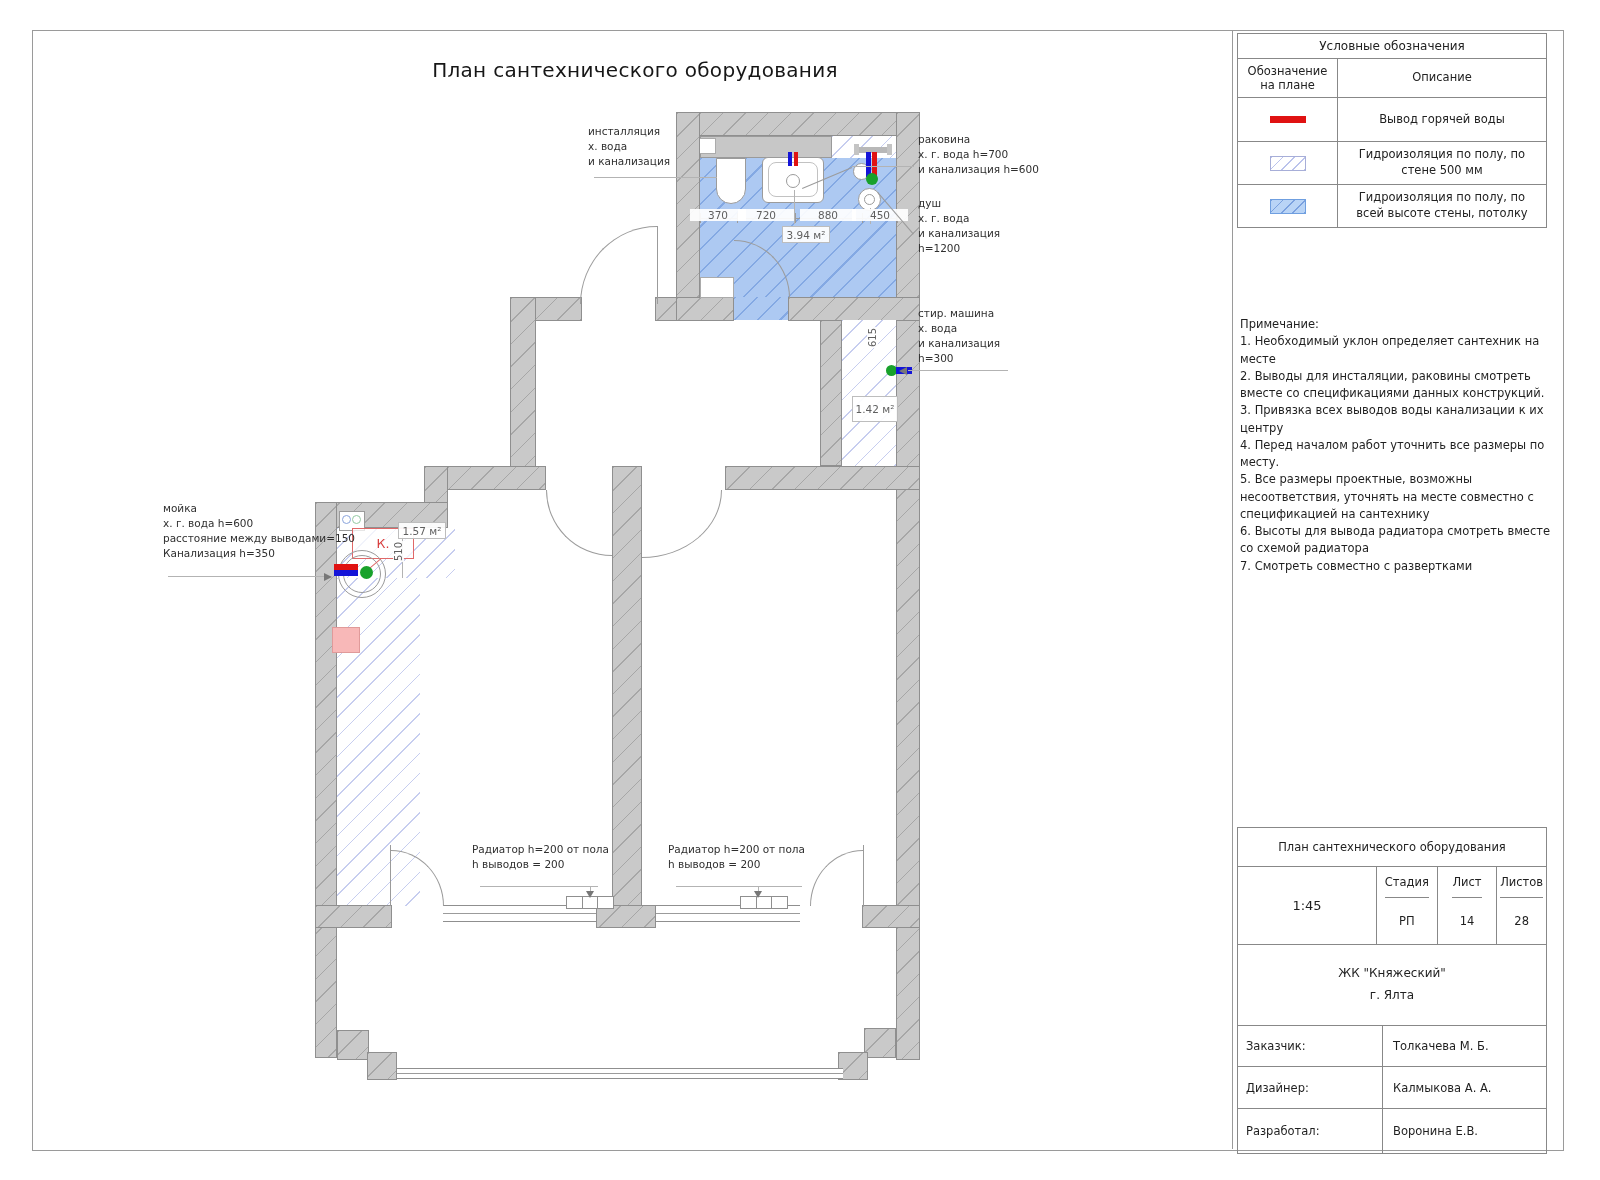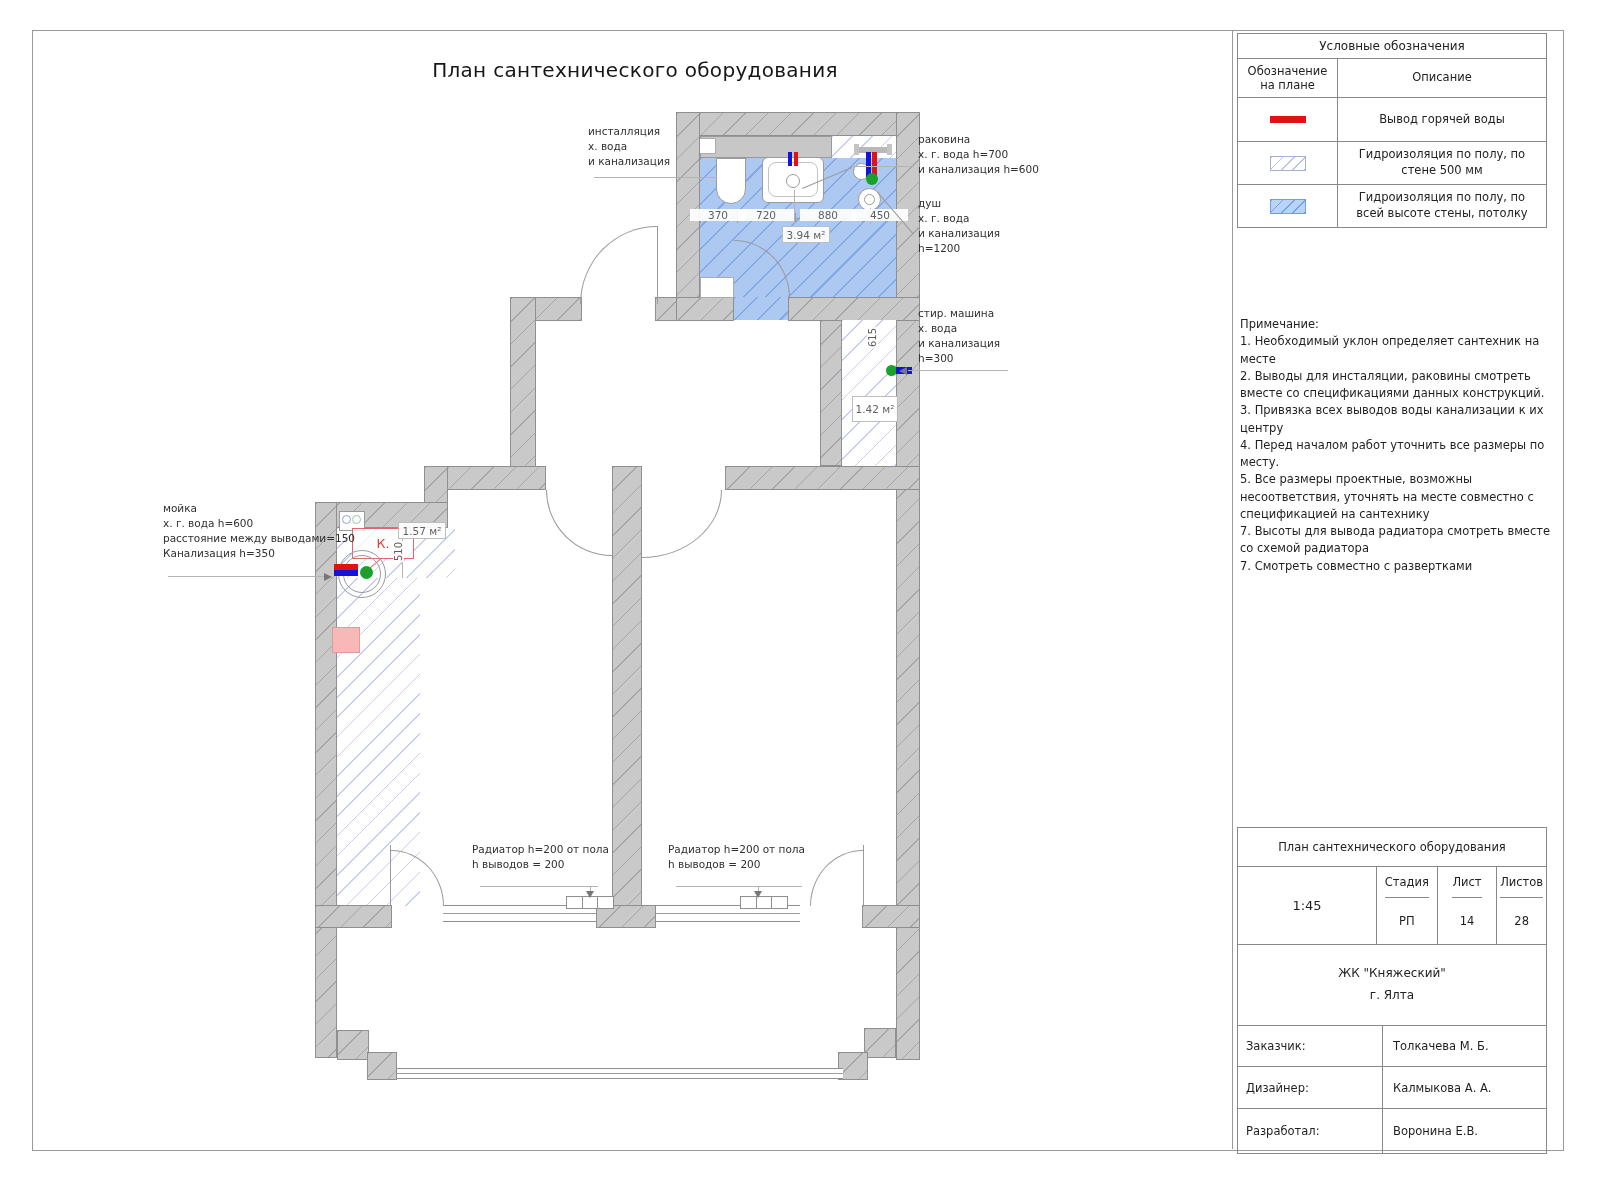--- a/index.html
+++ b/index.html
@@ -273,21 +273,21 @@
     </div>
   </div>
 
   <div class="notes">
     <div>Примечание:</div>
     <div>1. Необходимый уклон определяет сантехник на месте</div>
     <div>2. Выводы для инсталяции, раковины смотреть вместе со спецификациями данных конструкций.</div>
     <div>3. Привязка всех выводов воды канализации к их центру</div>
     <div>4. Перед началом работ уточнить все размеры по месту.</div>
     <div>5. Все размеры проектные, возможны несоответствия, уточнять на месте совместно с спецификацией на сантехнику</div>
-    <div>7. Высоты для вывода радиатора смотреть вместе со схемой радиатора</div>
+    <div>6. Высоты для вывода радиатора смотреть вместе со схемой радиатора</div>
     <div>7. Смотреть совместно с развертками</div>
   </div>
 
   <div class="tblock">
     <div class="tb-title">План сантехнического оборудования</div>
     <div class="tb-grid">
       <div class="tb-scale">1:45</div>
       <div class="tb-col" style="width:61px;">
         <div class="tb-colh">Стадия</div>
         <div class="tb-colv">РП</div>

